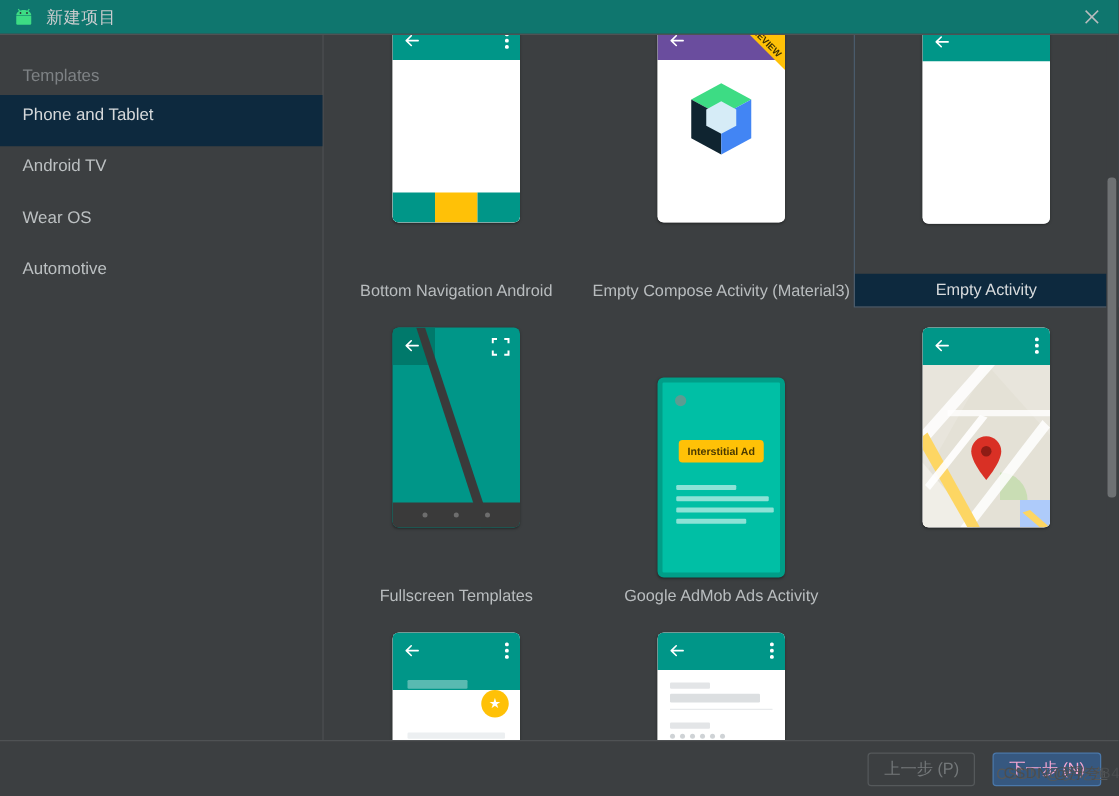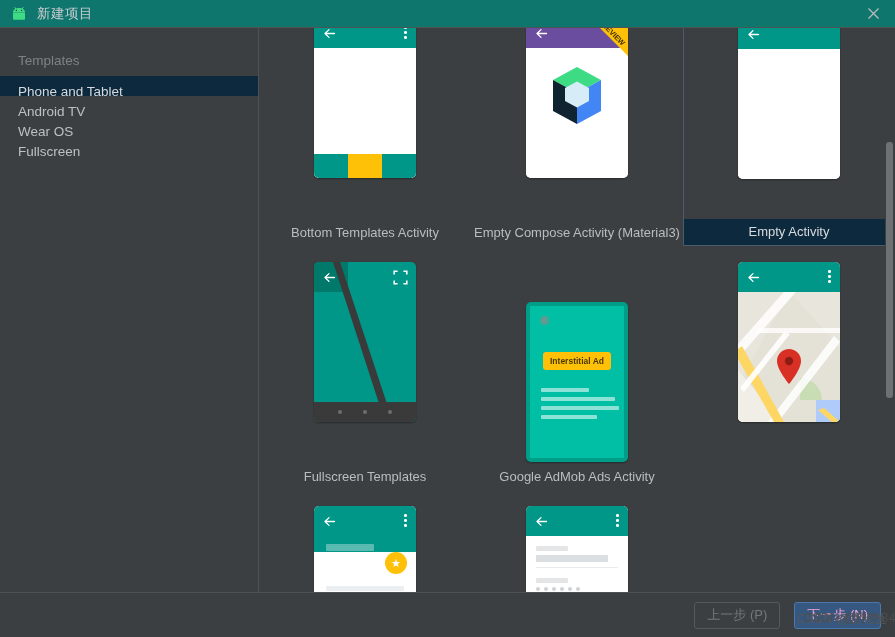--- a/index.html
+++ b/index.html
@@ -37,21 +37,21 @@
   }
   .sidebar {
     width: 259px; height: 564px; background: #3c3f41;
     border-right: 1px solid #4f5254;
     padding-top: 18px;
   }
   .side-head {
     color: #7e8285; font-size: 13.5px; padding: 0 0 0 18px; height: 30px; line-height: 30px;
   }
   .side-item {
-    height: 20px; line-height: 32px; padding-left: 18px;
+    height: 41px; line-height: 32px; padding-left: 18px;
     color: #bcc0c2; font-size: 13.5px;
   }
   .side-item.selected { background: #0d293e; color: #d6d9db; }
 
   
   .grid-wrap {
     position: relative; flex: 1; height: 564px; overflow: hidden; background: #3c3f41;
   }
   .grid {
     position: absolute; top: -26px; left: 0; width: 636px;
@@ -202,21 +202,21 @@
   </div>
   <div class="titlebar-sep"></div>
 
   <div class="content">
 
     <div class="sidebar">
       <div class="side-head">Templates</div>
       <div class="side-item selected">Phone and Tablet</div>
       <div class="side-item">Android TV</div>
       <div class="side-item">Wear OS</div>
-      <div class="side-item">Fullscreen</div>
+      <div class="side-item">Automotive</div>
     </div>
 
     <div class="grid-wrap">
       <div class="grid">
 
         <div class="cell">
           <div class="thumb-box">
             <div class="phone">
               <div class="appbar">
                 <span class="back-arrow">
@@ -231,21 +231,21 @@
                   </span>
               </div>
               <div class="body-white"></div>
               <div class="bottomnav">
                 <div></div>
                 <div class="active"></div>
                 <div></div>
               </div>
             </div>
           </div>
-          <div class="cell-label">Bottom Templates Activity</div>
+          <div class="cell-label">Bottom Navigation Android</div>
         </div>
 
 
         <div class="cell">
           <div class="thumb-box">
             <div class="phone">
               <div class="appbar purple">
                 <span class="back-arrow">
                   <svg width="13" height="13" viewBox="0 0 13 13">
                       <path d="M11.5 6.5H2M6 2.6 2 6.5l4 3.9" stroke="#fff" stroke-width="1.3" fill="none" stroke-linecap="round" stroke-linejoin="round"></path>

